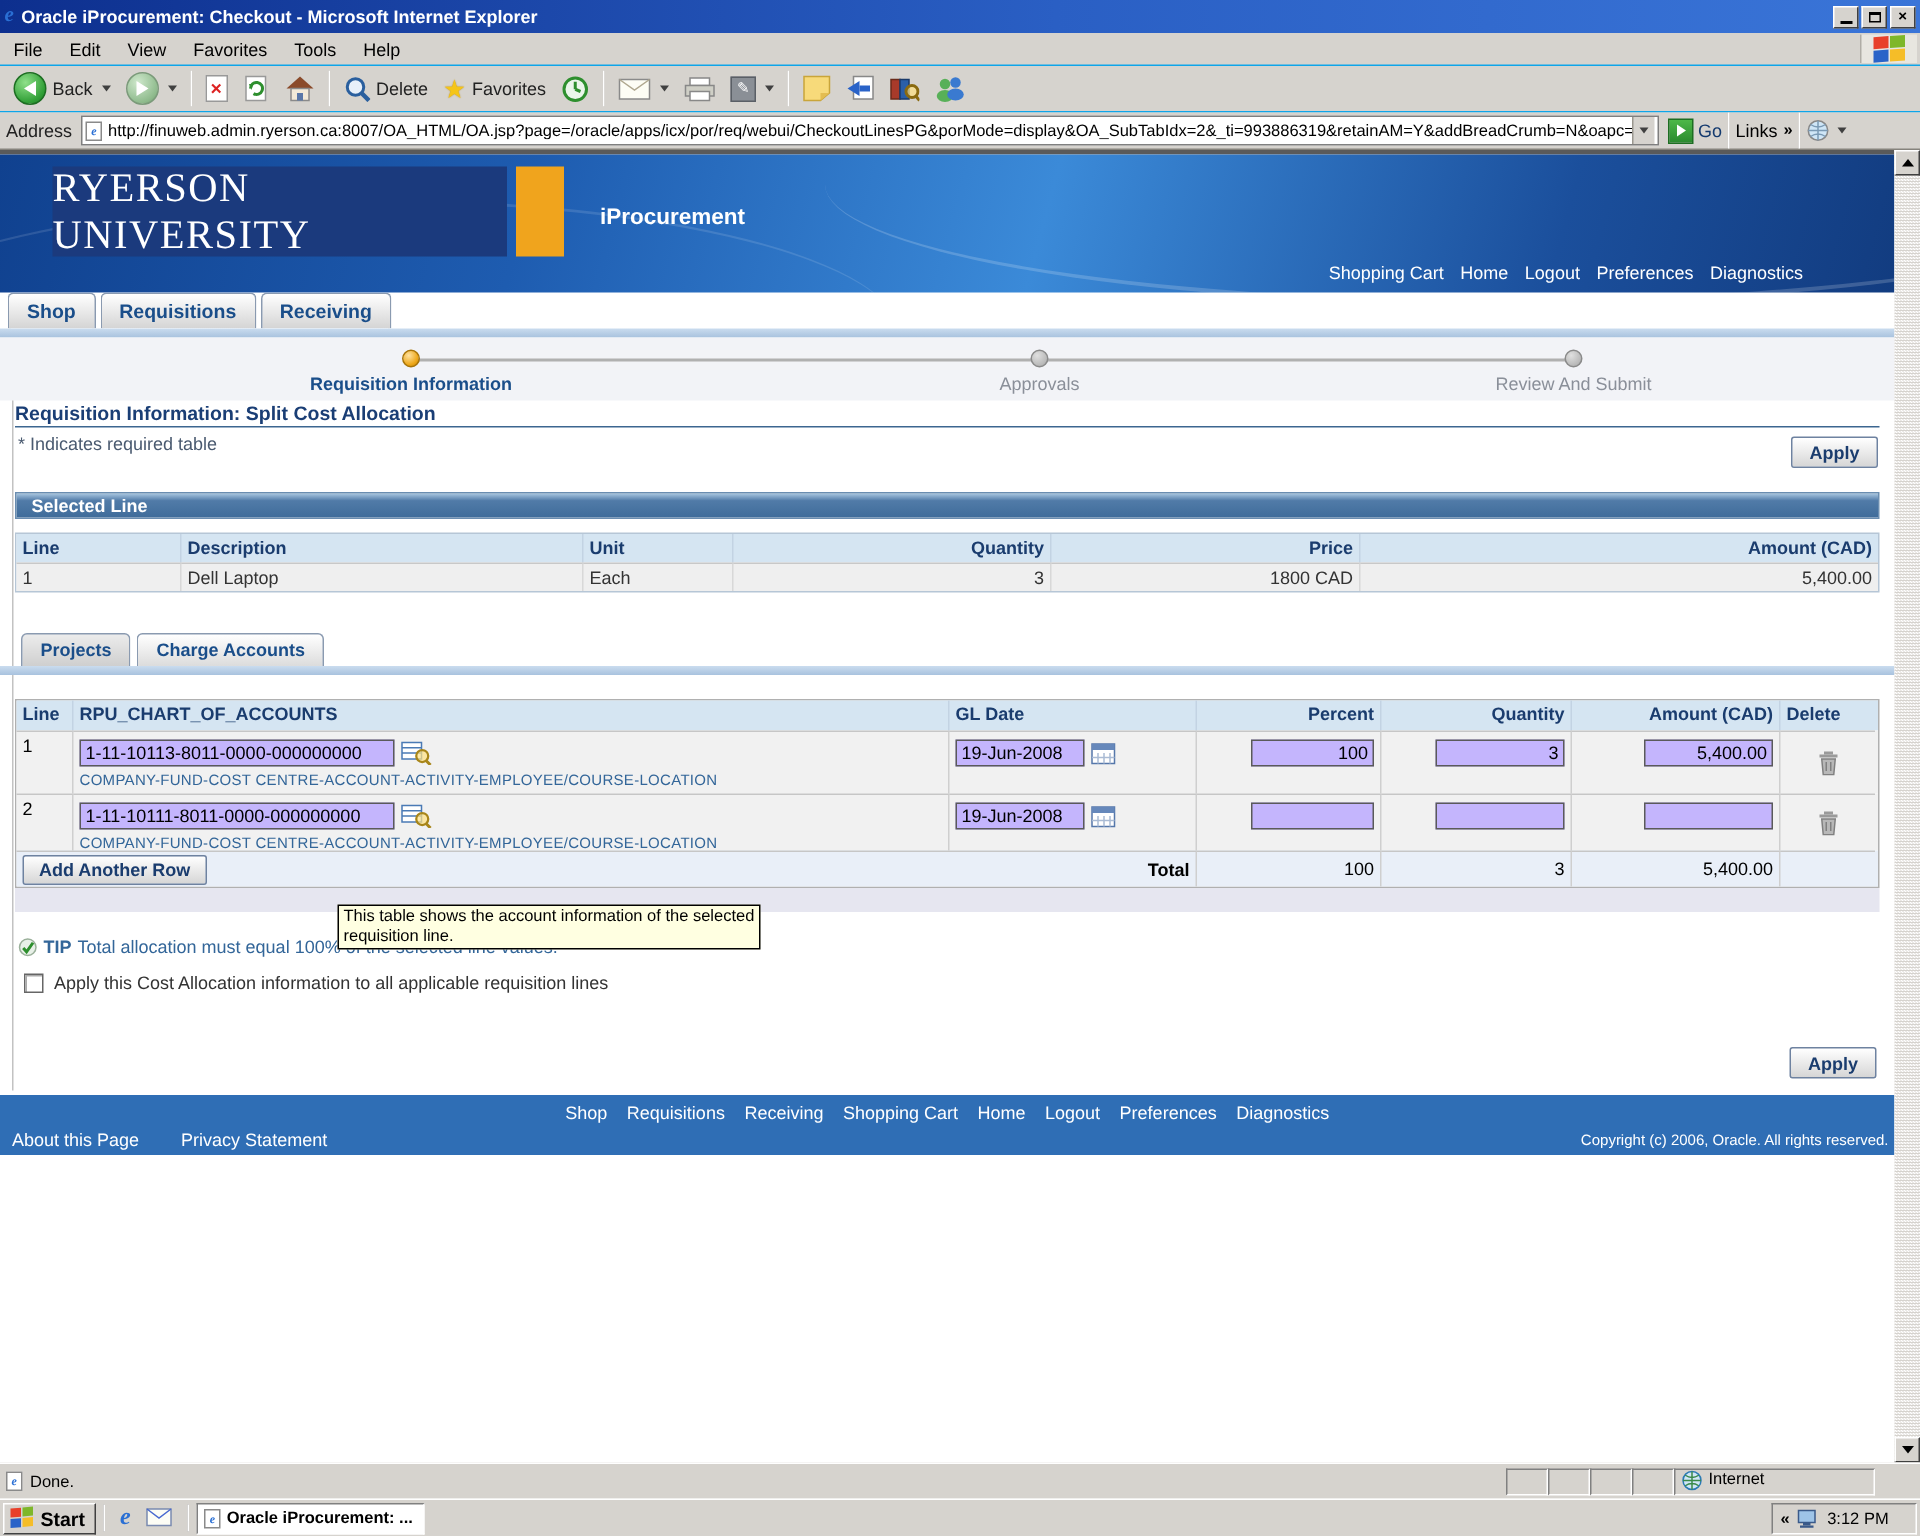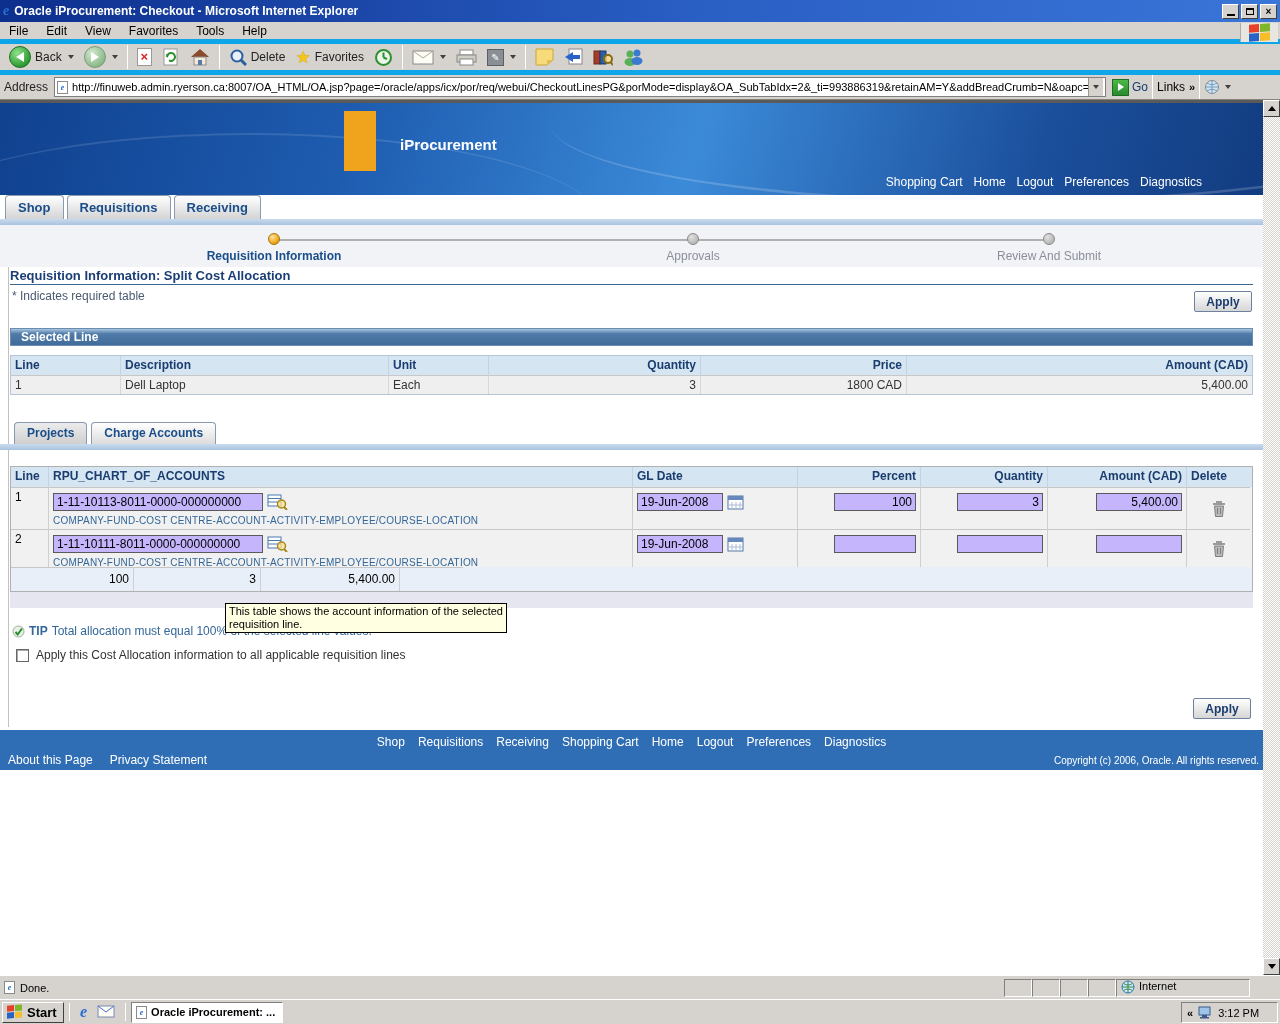--- a/index.html
+++ b/index.html
@@ -2,21 +2,21 @@
 <html><head>
 <meta charset="utf-8">
 <style>
   *{box-sizing:border-box;margin:0;padding:0}
   html,body{width:1280px;height:1024px}
   body{position:relative;font-family:"Liberation Sans",sans-serif;font-size:12px;background:#fff;overflow:hidden}
   .abs{position:absolute}
   
   .titlebar{left:0;top:0;width:1280px;height:22px;background:linear-gradient(90deg,#0d2f8e,#2a5fc4 55%,#3a75d8);color:#fff;display:flex;align-items:center;padding:0 3px;font-weight:bold;font-size:12px}
   .winbtn{width:17px;height:15px;background:#d6d3ce;border-top:1px solid #fff;border-left:1px solid #fff;border-right:1px solid #404040;border-bottom:1px solid #404040;display:flex;align-items:center;justify-content:center;margin-left:2px;font-size:10px;color:#000;font-weight:bold}
-  .bar{background:#d6d3ce;border-bottom:5px solid #0ea5e9}
+  .bar{background:#d6d3ce;border-bottom:1px solid #0ea5e9}
   .menubar{left:0;top:22px;width:1280px;height:22px;display:flex;align-items:center;gap:0}
   .menuitem{padding:3px 9px;color:#000;font-size:12px}
   .flagbox{position:absolute;right:2px;top:1px;width:38px;height:19px;display:flex;align-items:center;justify-content:center;background:#e8e6e0;border-left:1px solid #b0ada6}
   .flag{width:22px;height:17px;display:grid;grid-template-columns:10px 10px;grid-template-rows:8px 8px;gap:1px;transform:skewY(-4deg)}
   .toolbar{left:0;top:44px;width:1280px;height:31px;display:flex;align-items:center;padding-left:4px}
   .tbtn{display:flex;align-items:center;gap:4px;padding:2px 5px;color:#222;font-size:12px}
   .tsep{width:1px;height:24px;background:#9a978f;border-right:1px solid #fff;margin:0 4px}
   .circ{width:22px;height:22px;border-radius:50%;display:flex;align-items:center;justify-content:center}
   .circ.green{background:radial-gradient(circle at 35% 30%,#8fe08a,#2f9e35 70%,#1f7a26);border:1px solid #1d6e22}
   .circ.dim{background:radial-gradient(circle at 35% 30%,#cfe8cc,#8fbb8d 70%,#6f9a6e);border:1px solid #7b9a7a}
@@ -86,21 +86,21 @@
   .acctdesc{font-size:10px;color:#336699;margin-top:4px;letter-spacing:.2px}
   .totlbl{font-weight:bold;color:#000}
   .strip-bottom{left:10px;top:492px;width:1243px;height:16px;background:#e6e6f0}
   .tooltip{left:225px;top:503px;width:282px;background:#ffffe1;border:1px solid #000;font-size:11px;line-height:13px;padding:1px 3px;color:#000;z-index:30}
   .tiprow{left:12px;top:524px;display:flex;align-items:center;gap:4px;color:#336699;font-size:12px}
   .chkrow{left:16px;top:548px;display:flex;align-items:center;gap:7px;color:#333;font-size:12px}
   .chk{width:13px;height:13px;background:#fff;border:1px solid #666;box-shadow:inset 1px 1px 0 #aaa}
   
   .footerbar{left:0;top:630px;width:1263px;height:40px;background:#2f6eb5;color:#fff}
   .flinks{position:absolute;left:0;top:5px;width:100%;display:flex;justify-content:center;gap:13px;font-size:12px}
-  .fbottom{position:absolute;left:8px;top:23px;display:flex;gap:17px;font-size:12px}
+  .fbottom{position:absolute;left:8px;top:23px;display:flex;gap:28px;font-size:12px}
   .fcopy{position:absolute;right:4px;top:25px;font-size:10px}
   
   .scrollbar{left:1263px;top:100px;width:17px;height:875px;background-image:conic-gradient(#ffffff 25%,#d6d3ce 0 50%,#ffffff 0 75%,#d6d3ce 0);background-size:2px 2px}
   .sbtn{position:absolute;left:0;width:17px;height:17px;background:#d6d3ce;border-top:1px solid #fff;border-left:1px solid #fff;border-right:1px solid #404040;border-bottom:1px solid #404040;display:flex;align-items:center;justify-content:center}
   .tri-up{width:0;height:0;border-left:4px solid transparent;border-right:4px solid transparent;border-bottom:5px solid #000}
   .tri-dn{width:0;height:0;border-left:4px solid transparent;border-right:4px solid transparent;border-top:5px solid #000}
   
   .statusbar{left:0;top:975px;width:1280px;height:24px;background:#d6d3ce;border-top:1px solid #fff;display:flex;align-items:center;font-size:11px;color:#000;padding:2px}
   .spane{height:18px;border:1px solid;border-color:#808080 #fff #fff #808080;display:flex;gap:4px;padding:0 4px}
   .taskbar{left:0;top:999px;width:1280px;height:25px;background:#d6d3ce;border-top:1px solid #fff;display:flex;align-items:center;padding:0 2px}
@@ -276,20 +276,21 @@
     <span class="dd"></span>
   </span>
 </div>
 
 <div class="abs viewport">
   <div class="abs topline"></div>
 
   <div class="abs banner">
     <div class="swoosh1"></div>
     <div class="swoosh2"></div>
+    <div class="logobox">RYERSON UNIVERSITY</div>
     <div class="logoaccent"></div>
     <div class="appname">iProcurement</div>
     <div class="bannernav">
       <span>Shopping Cart</span>
       <span>Home</span>
       <span>Logout</span>
       <span>Preferences</span>
       <span>Diagnostics</span>
     </div>
   </div>
@@ -456,20 +457,24 @@
             <rect x="4" y="1" width="6" height="2" fill="#9a9a9a"></rect>
             <rect x="1" y="3" width="12" height="2" fill="#9a9a9a"></rect>
             <path d="M2.5 6 h9 l-1 10.5 h-7 z" fill="#b8b8b8" stroke="#808080"></path>
             <line x1="5.5" y1="8" x2="5.5" y2="14" stroke="#808080"></line>
             <line x1="8.5" y1="8" x2="8.5" y2="14" stroke="#808080"></line>
           </svg>
       </div>
     </div>
 
     <div class="crow cfoot">
+      <div class="cc" style="width:787px;display:flex;align-items:center;justify-content:space-between">
+        <button class="oafbtn" style="height:20px">Add Another Row</button>
+        <span class="totlbl">Total</span>
+      </div>
       <div class="cc c-pct num" style="line-height:18px">100</div>
       <div class="cc c-qty num" style="line-height:18px">3</div>
       <div class="cc c-amt num" style="line-height:18px">5,400.00</div>
       <div class="cc c-del" style="border-right:none"></div>
     </div>
   </div>
 
   <div class="abs strip-bottom"></div>
 
   <div class="abs tiprow">

